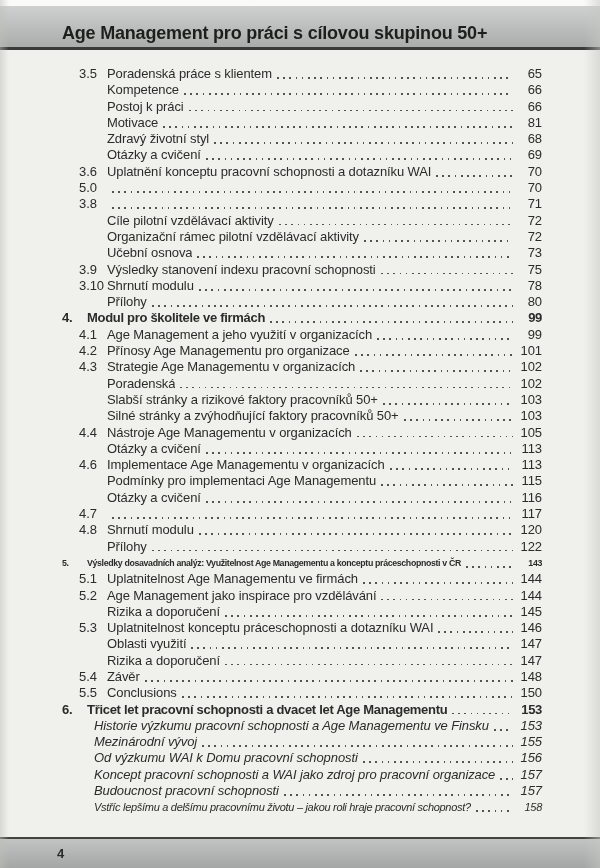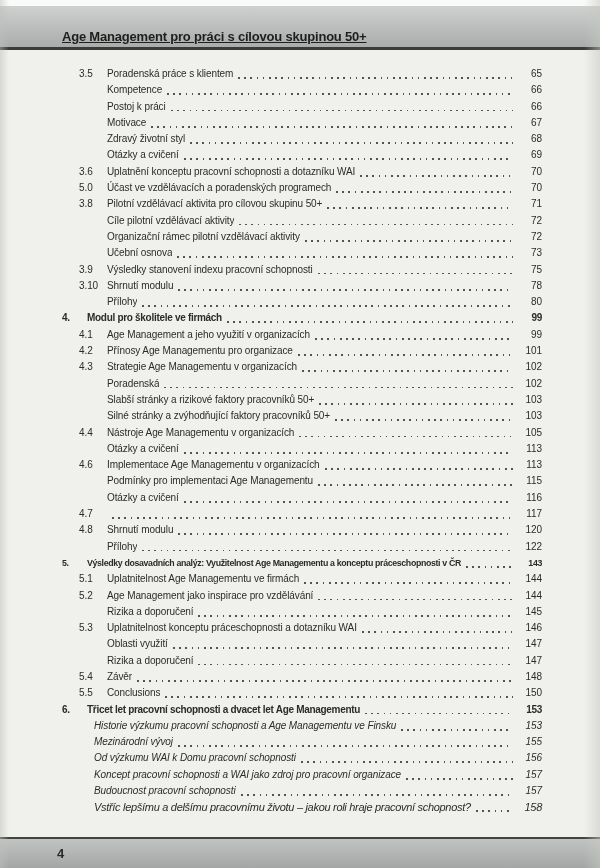--- a/index.html
+++ b/index.html
@@ -33,42 +33,41 @@
   }
   .header-bar {
     height: 41px;
     background: linear-gradient(to bottom, #cfd1d0, #aaacab);
     display: flex;
     align-items: flex-end;
     padding: 0 0 3px 62px;
     box-sizing: border-box;
   }
   .header-title {
-    font-size: 13px;
+    font-size: 18px;
     font-weight: 700;
     letter-spacing: -0.2px;
     color: #1e1e1c;
-    text-decoration: underline;
   }
   .header-rule {
     height: 3px;
     background: #3a3a38;
   }
   .toc-wrap {
     position: absolute;
     left: 62px;
     right: 58px;
     top: 66px;
   }
   .toc-row {
     display: flex;
     align-items: baseline;
     height: 16.3px;
     line-height: 16.3px;
-    font-size: 10px;
+    font-size: 13px;
     letter-spacing: -0.1px;
     white-space: nowrap;
   }
   .toc-row .num {
     flex: 0 0 auto;
     display: inline-block;
   }
   .lvl1 .num { width: 25px; font-weight: 700; }
   .lvl2 { padding-left: 17px; }
   .lvl2 .num { width: 28px; }
@@ -145,47 +144,45 @@
         <span class="page">66</span>
       </div>
       <div class="toc-row lvl3">
         <span class="title">Postoj k práci</span>
         <span class="dots"></span>
         <span class="page">66</span>
       </div>
       <div class="toc-row lvl3">
         <span class="title">Motivace</span>
         <span class="dots"></span>
-        <span class="page">67</span>
+        <span class="page">81</span>
       </div>
       <div class="toc-row lvl3">
         <span class="title">Zdravý životní styl</span>
         <span class="dots"></span>
         <span class="page">68</span>
       </div>
       <div class="toc-row lvl3">
         <span class="title">Otázky a cvičení</span>
         <span class="dots"></span>
         <span class="page">69</span>
       </div>
       <div class="toc-row lvl2">
         <span class="num">3.6</span>
         <span class="title">Uplatnění konceptu pracovní schopnosti a dotazníku WAI</span>
         <span class="dots"></span>
         <span class="page">70</span>
       </div>
       <div class="toc-row lvl2">
         <span class="num">5.0</span>
-        <span class="title">Účast ve vzdělávacích a poradenských programech</span>
         <span class="dots"></span>
         <span class="page">70</span>
       </div>
       <div class="toc-row lvl2">
         <span class="num">3.8</span>
-        <span class="title">Pilotní vzdělávací aktivita pro cílovou skupinu 50+</span>
         <span class="dots"></span>
         <span class="page">71</span>
       </div>
       <div class="toc-row lvl3">
         <span class="title">Cíle pilotní vzdělávací aktivity</span>
         <span class="dots"></span>
         <span class="page">72</span>
       </div>
       <div class="toc-row lvl3">
         <span class="title">Organizační rámec pilotní vzdělávací aktivity</span>

